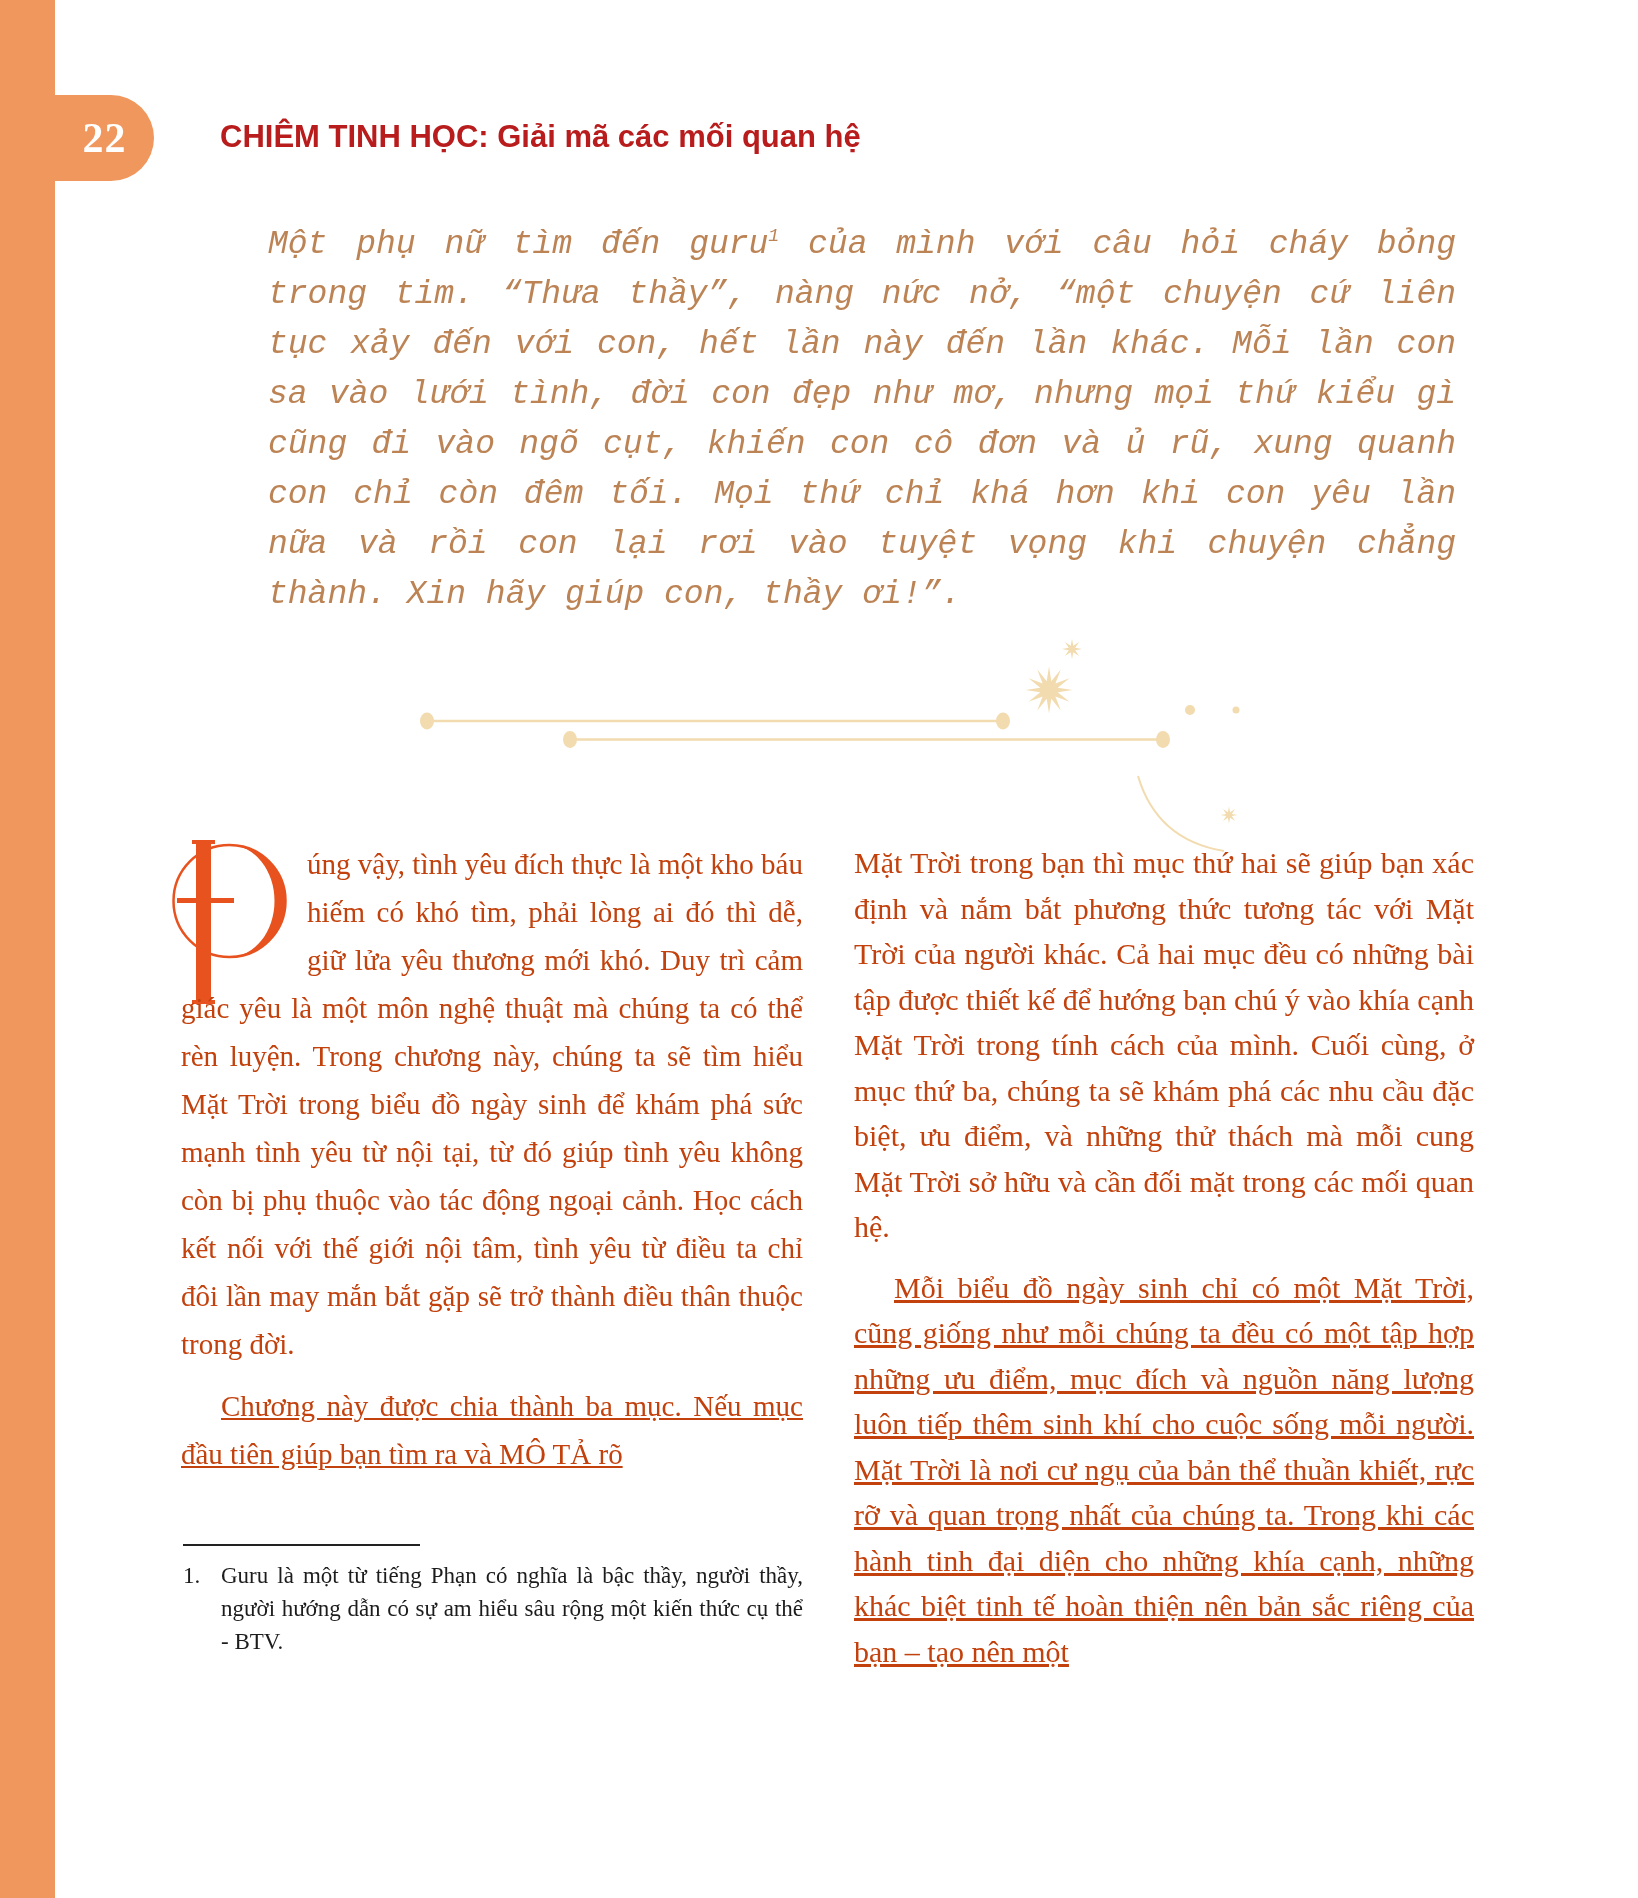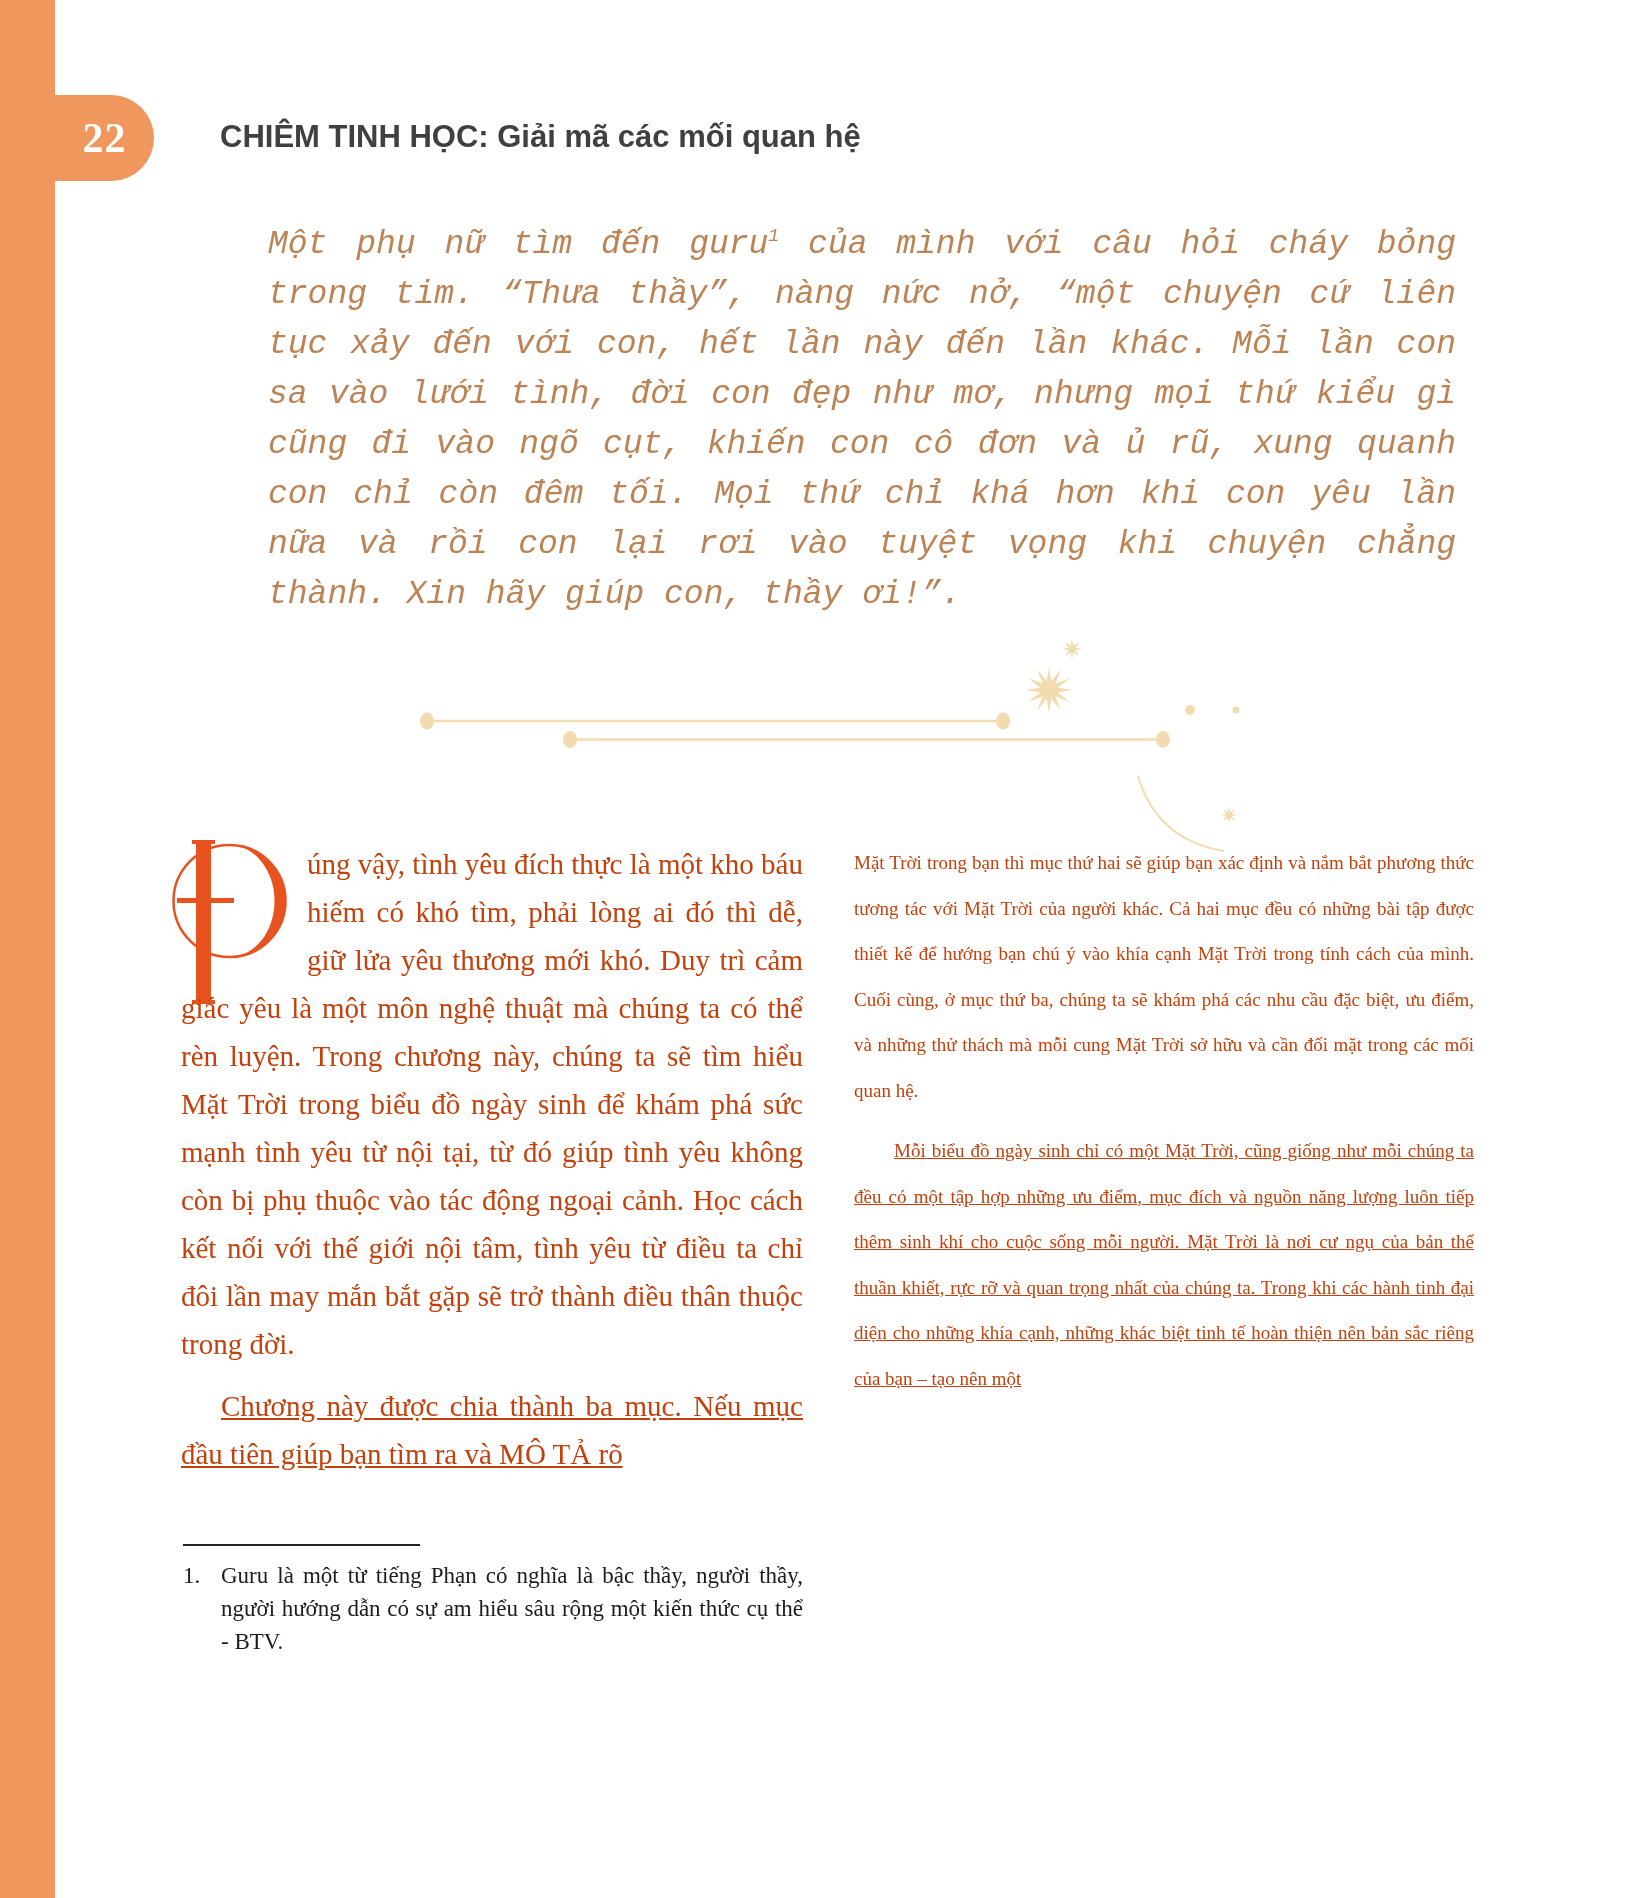--- a/index.html
+++ b/index.html
@@ -16,41 +16,41 @@
     display:flex; align-items:center; justify-content:center;
   }
   .page-tab .num {
     color:#ffffff; font-family:"Liberation Serif", serif; font-weight:bold;
     font-size:42px; letter-spacing:1px;
   }
 
   .running-header {
     position:absolute; left:220px; top:119px;
     font-family:"Liberation Sans", sans-serif; font-weight:bold;
-    font-size:31px; color:#404040; white-space:nowrap;
+    font-size:31px; color:#b91c1c; white-space:nowrap;
   }
 
   
   .quote {
     position:absolute; left:268px; top:220px; width:1188px;
     font-family:Liberation Mono, monospace; font-style:italic;
     font-size:33px; line-height:50px; color:#BC8355; text-align:justify;
   }
   .quote p { margin:0; }
   .quote p.second { margin-top:11px; }
   .quote sup { font-size:0.55em; line-height:0; }
 
   
   .decor { position:absolute; left:0; top:0; width:1638px; height:1898px; pointer-events:none; }
 
   
   .col { position:absolute; top:840px; text-align:justify; color:#c2410c; }
   .col p { margin:0; }
   .col-left  { left:181px; width:622px; font-size:29px; line-height:48px; }
-  .col-right { left:854px; width:620px; font-size:19px; line-height:45.5px; }
+  .col-right { left:854px; width:620px; font-size:30px; line-height:45.5px; }
   .col .p2 { text-indent:40px;text-decoration:underline; }
   .col-left  .p2 { margin-top:14px; }
   .col-right .p2 { margin-top:15px; }
 
   
   .dropcap-float { float:left; width:126px; height:142px; }
   .dropcap-float svg { display:block; margin:-2px 0 0 -9px; }
   .sr { position:absolute; width:1px; height:1px; overflow:hidden; clip:rect(0 0 0 0); white-space:nowrap; }
 
   

